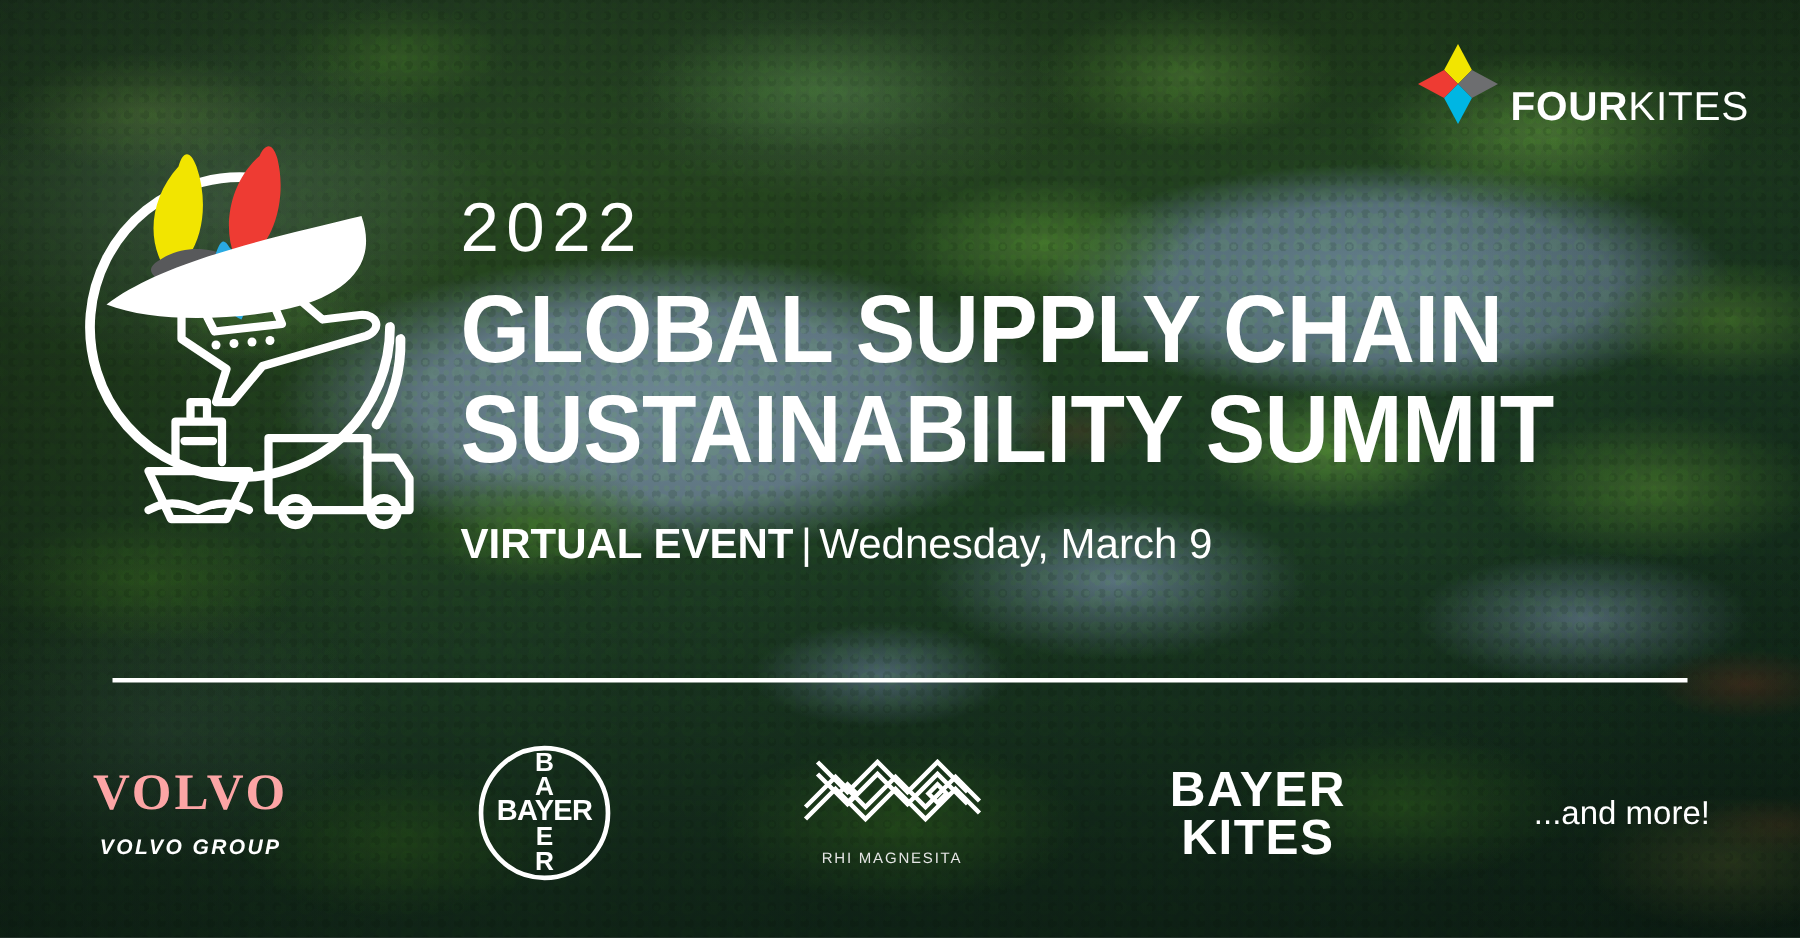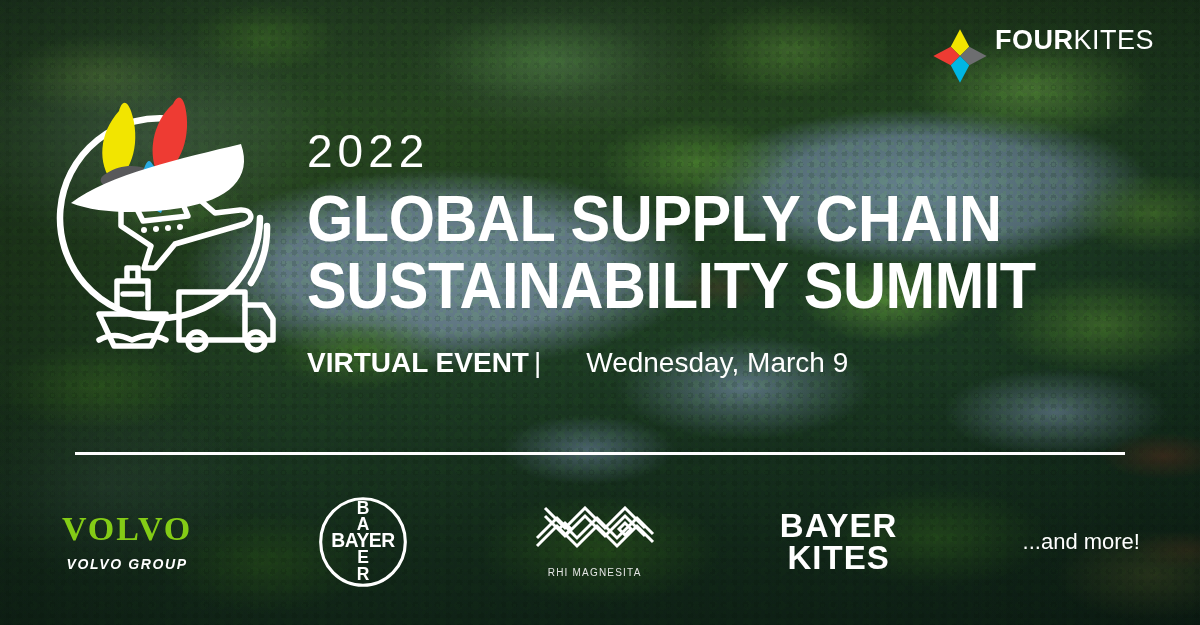--- a/index.html
+++ b/index.html
@@ -75,21 +75,21 @@
       radial-gradient(ellipse 5% 4% at 60% 46%, rgba(130,60,40,.22) 0%, rgba(130,60,40,0) 78%);
   }
   .bg-vignette{
     position:absolute; inset:0;
     background:
       linear-gradient(to bottom, rgba(5,14,10,.30) 0%, rgba(5,14,10,0) 18%, rgba(5,14,10,0) 58%, rgba(5,14,10,.42) 100%),
       linear-gradient(to right, rgba(5,14,10,.34) 0%, rgba(5,14,10,0) 22%, rgba(5,14,10,0) 80%, rgba(5,14,10,.22) 100%);
   }
 
   
-  .brand{ position:absolute; top:27px; right:46px; display:flex; align-items:flex-start; gap:6px; }
+  .brand{ position:absolute; top:27px; right:34px; display:flex; align-items:flex-end; gap:6px; }
   .brand-mark{ width:58px; height:58px; }
   .brand-word{ font-size:27px; letter-spacing:.5px; white-space:nowrap; color:#fff; line-height:1; }
   .brand-word .b1{ font-weight:700; }
   .brand-word .b2{ font-weight:300; }
 
   
   .badge{ position:absolute; left:55px; top:78px; width:240px; height:290px; }
   .badge svg{ width:100%; height:100%; display:block; }
 
   
@@ -102,40 +102,40 @@
     font-family:"Liberation Sans Narrow","Liberation Sans",sans-serif;
     font-weight:700; font-size:64px; line-height:.99;
     color:#fff; letter-spacing:-.5px;
     transform:scaleX(.93); transform-origin:left center;
     white-space:nowrap;
   }
   .title-2{ margin-top:4px; }
   .meta{ margin-top:28px; font-size:28px; color:#fff; white-space:nowrap; }
   .meta .m-strong{ font-weight:700; }
   .meta .m-sep{ font-weight:300; padding:0 5px; }
-  .meta .m-date{ font-weight:400;margin-left:40px; }
+  .meta .m-date{ font-weight:400; }
 
   
   .divider{
     position:absolute; left:75px; top:452px; width:1050px; height:3px;
     background:#fff;
   }
 
   
   .sponsors{
     position:absolute; left:62px; top:492px; width:1078px; height:100px;
     display:flex; align-items:center; justify-content:space-between;
     color:#fff;
   }
   .sp{ display:flex; flex-direction:column; align-items:center; justify-content:center; }
 
   
   .volvo-word{
     font-family:"Liberation Serif", serif; font-weight:700;
-    font-size:34px; letter-spacing:2px; line-height:1; color:#84cc16;
+    font-size:34px; letter-spacing:2px; line-height:1; color:#fca5a5;
   }
   .volvo-sub{
     margin-top:10px; font-size:14px; font-weight:700;
     letter-spacing:1.6px; color:#fff;font-style:italic;
   }
 
   
   .bayer{ width:92px; height:92px; }
 
   

